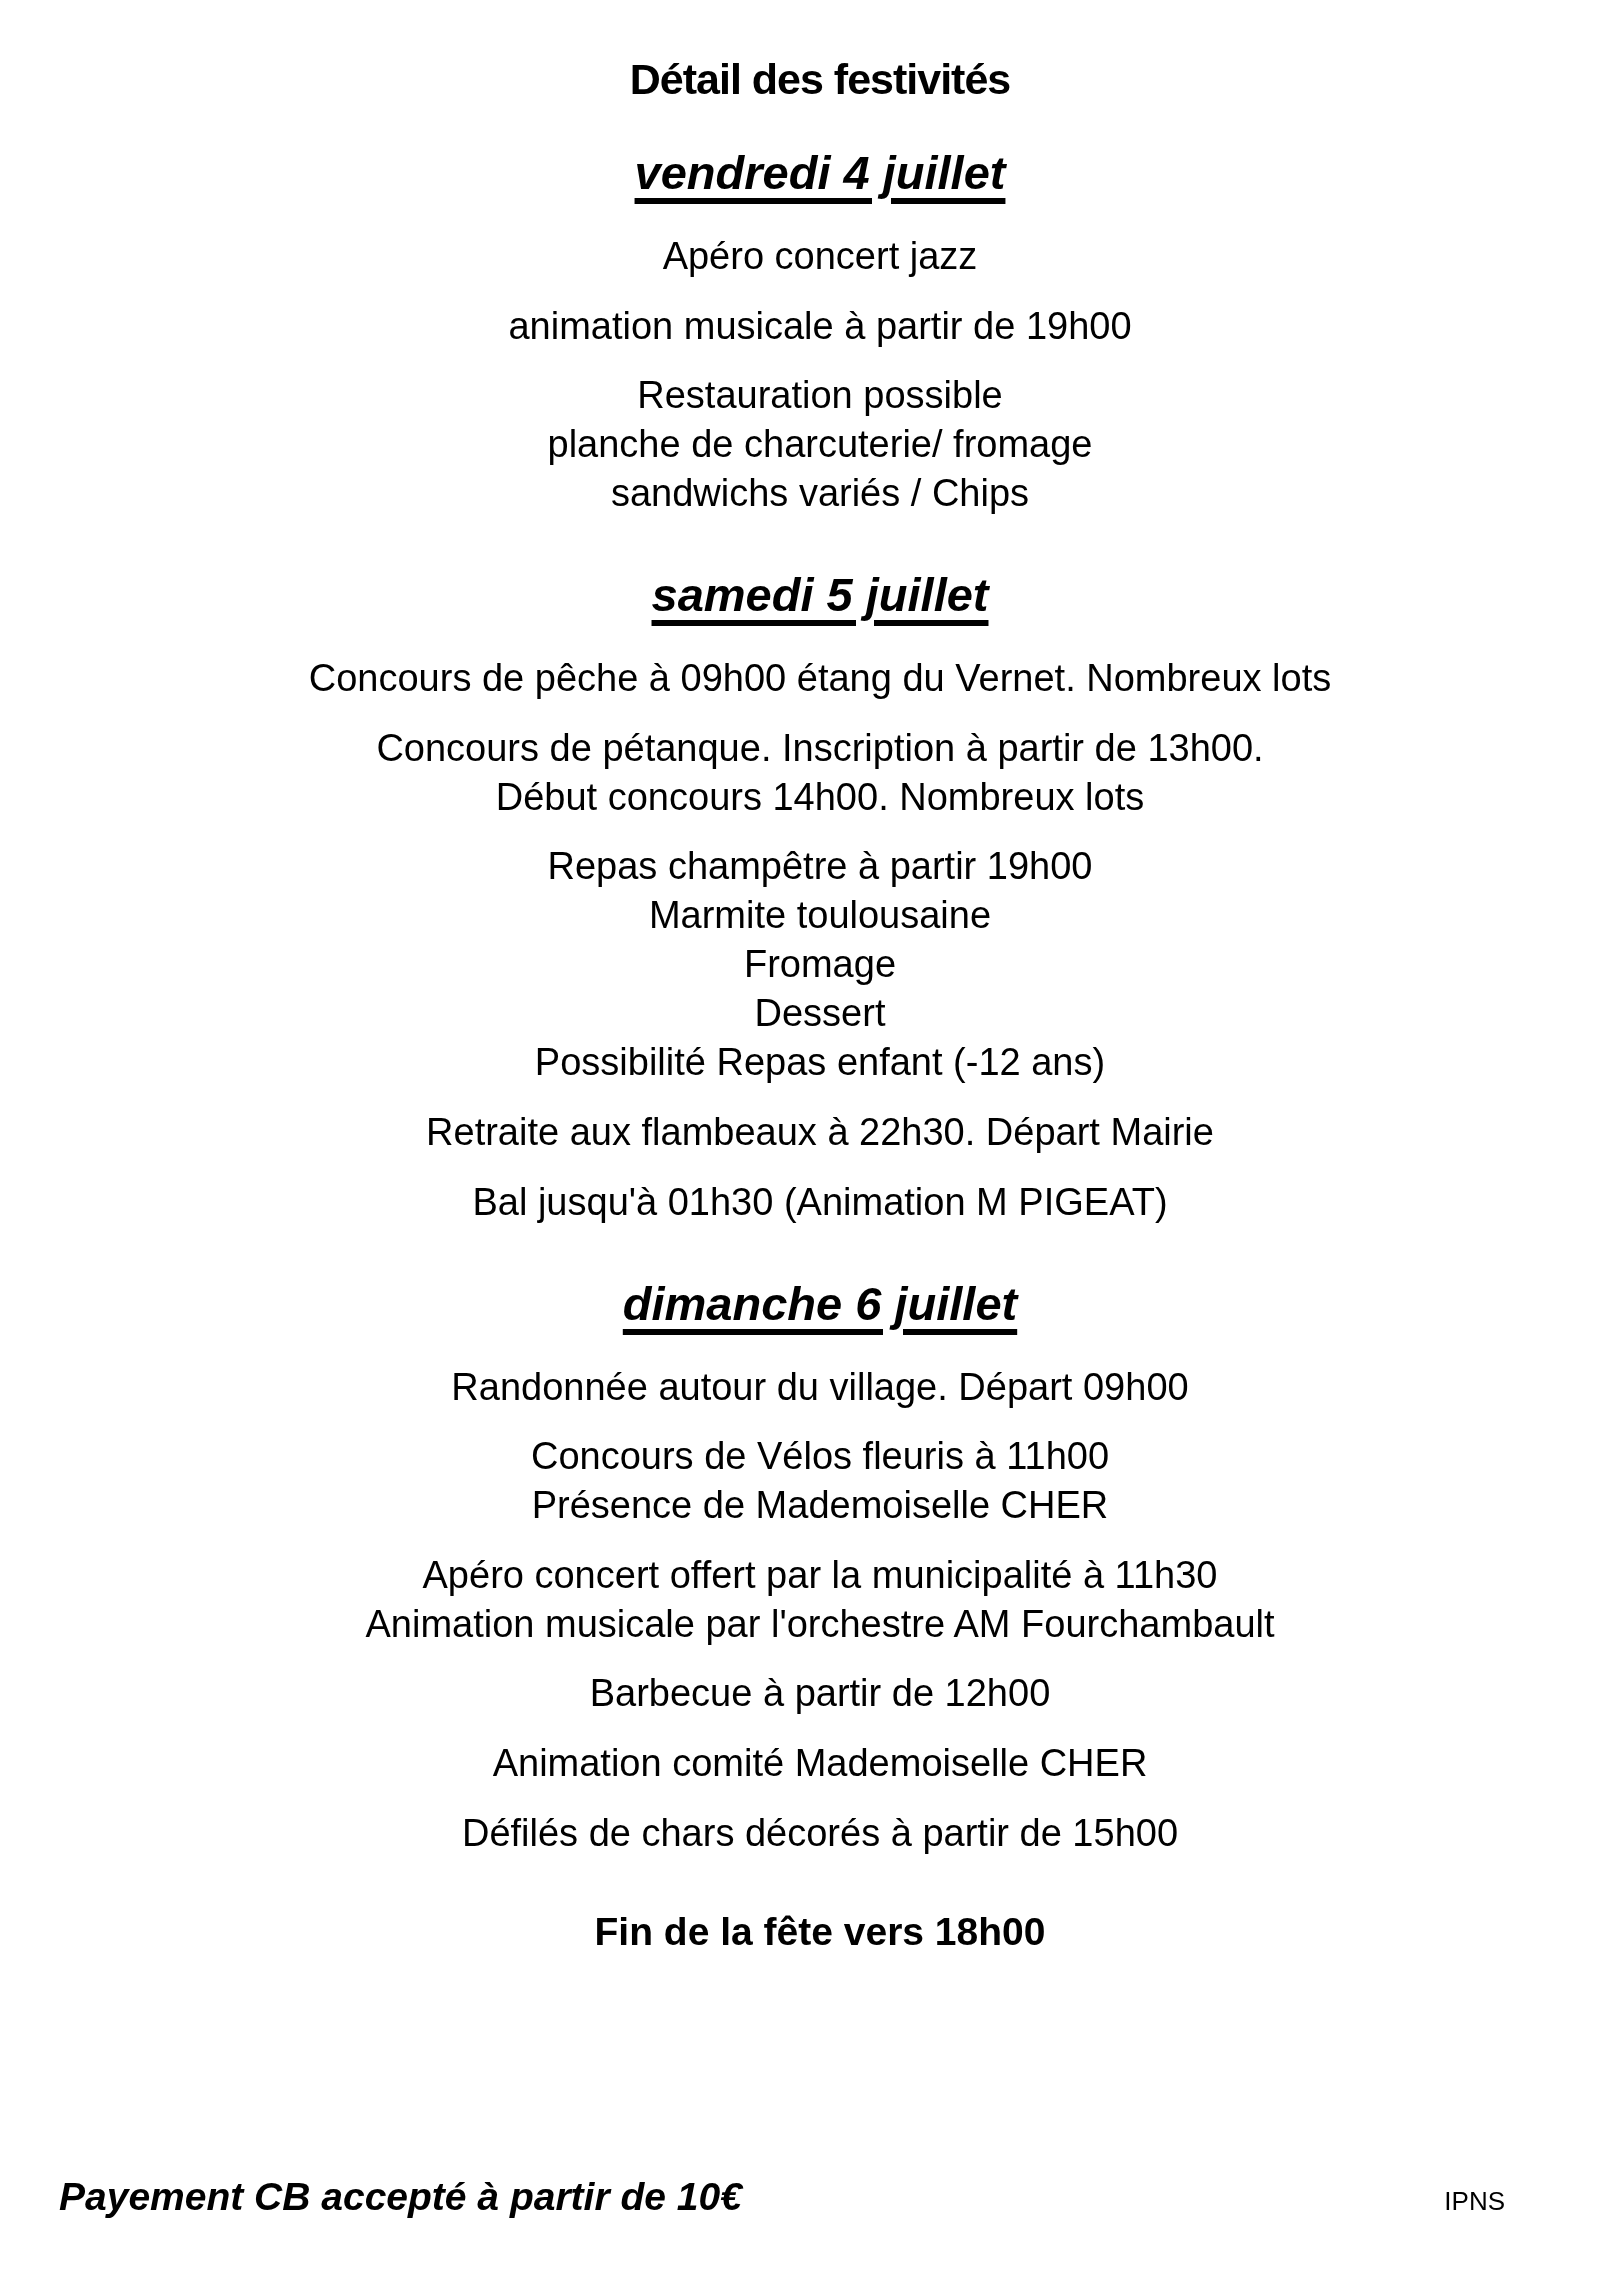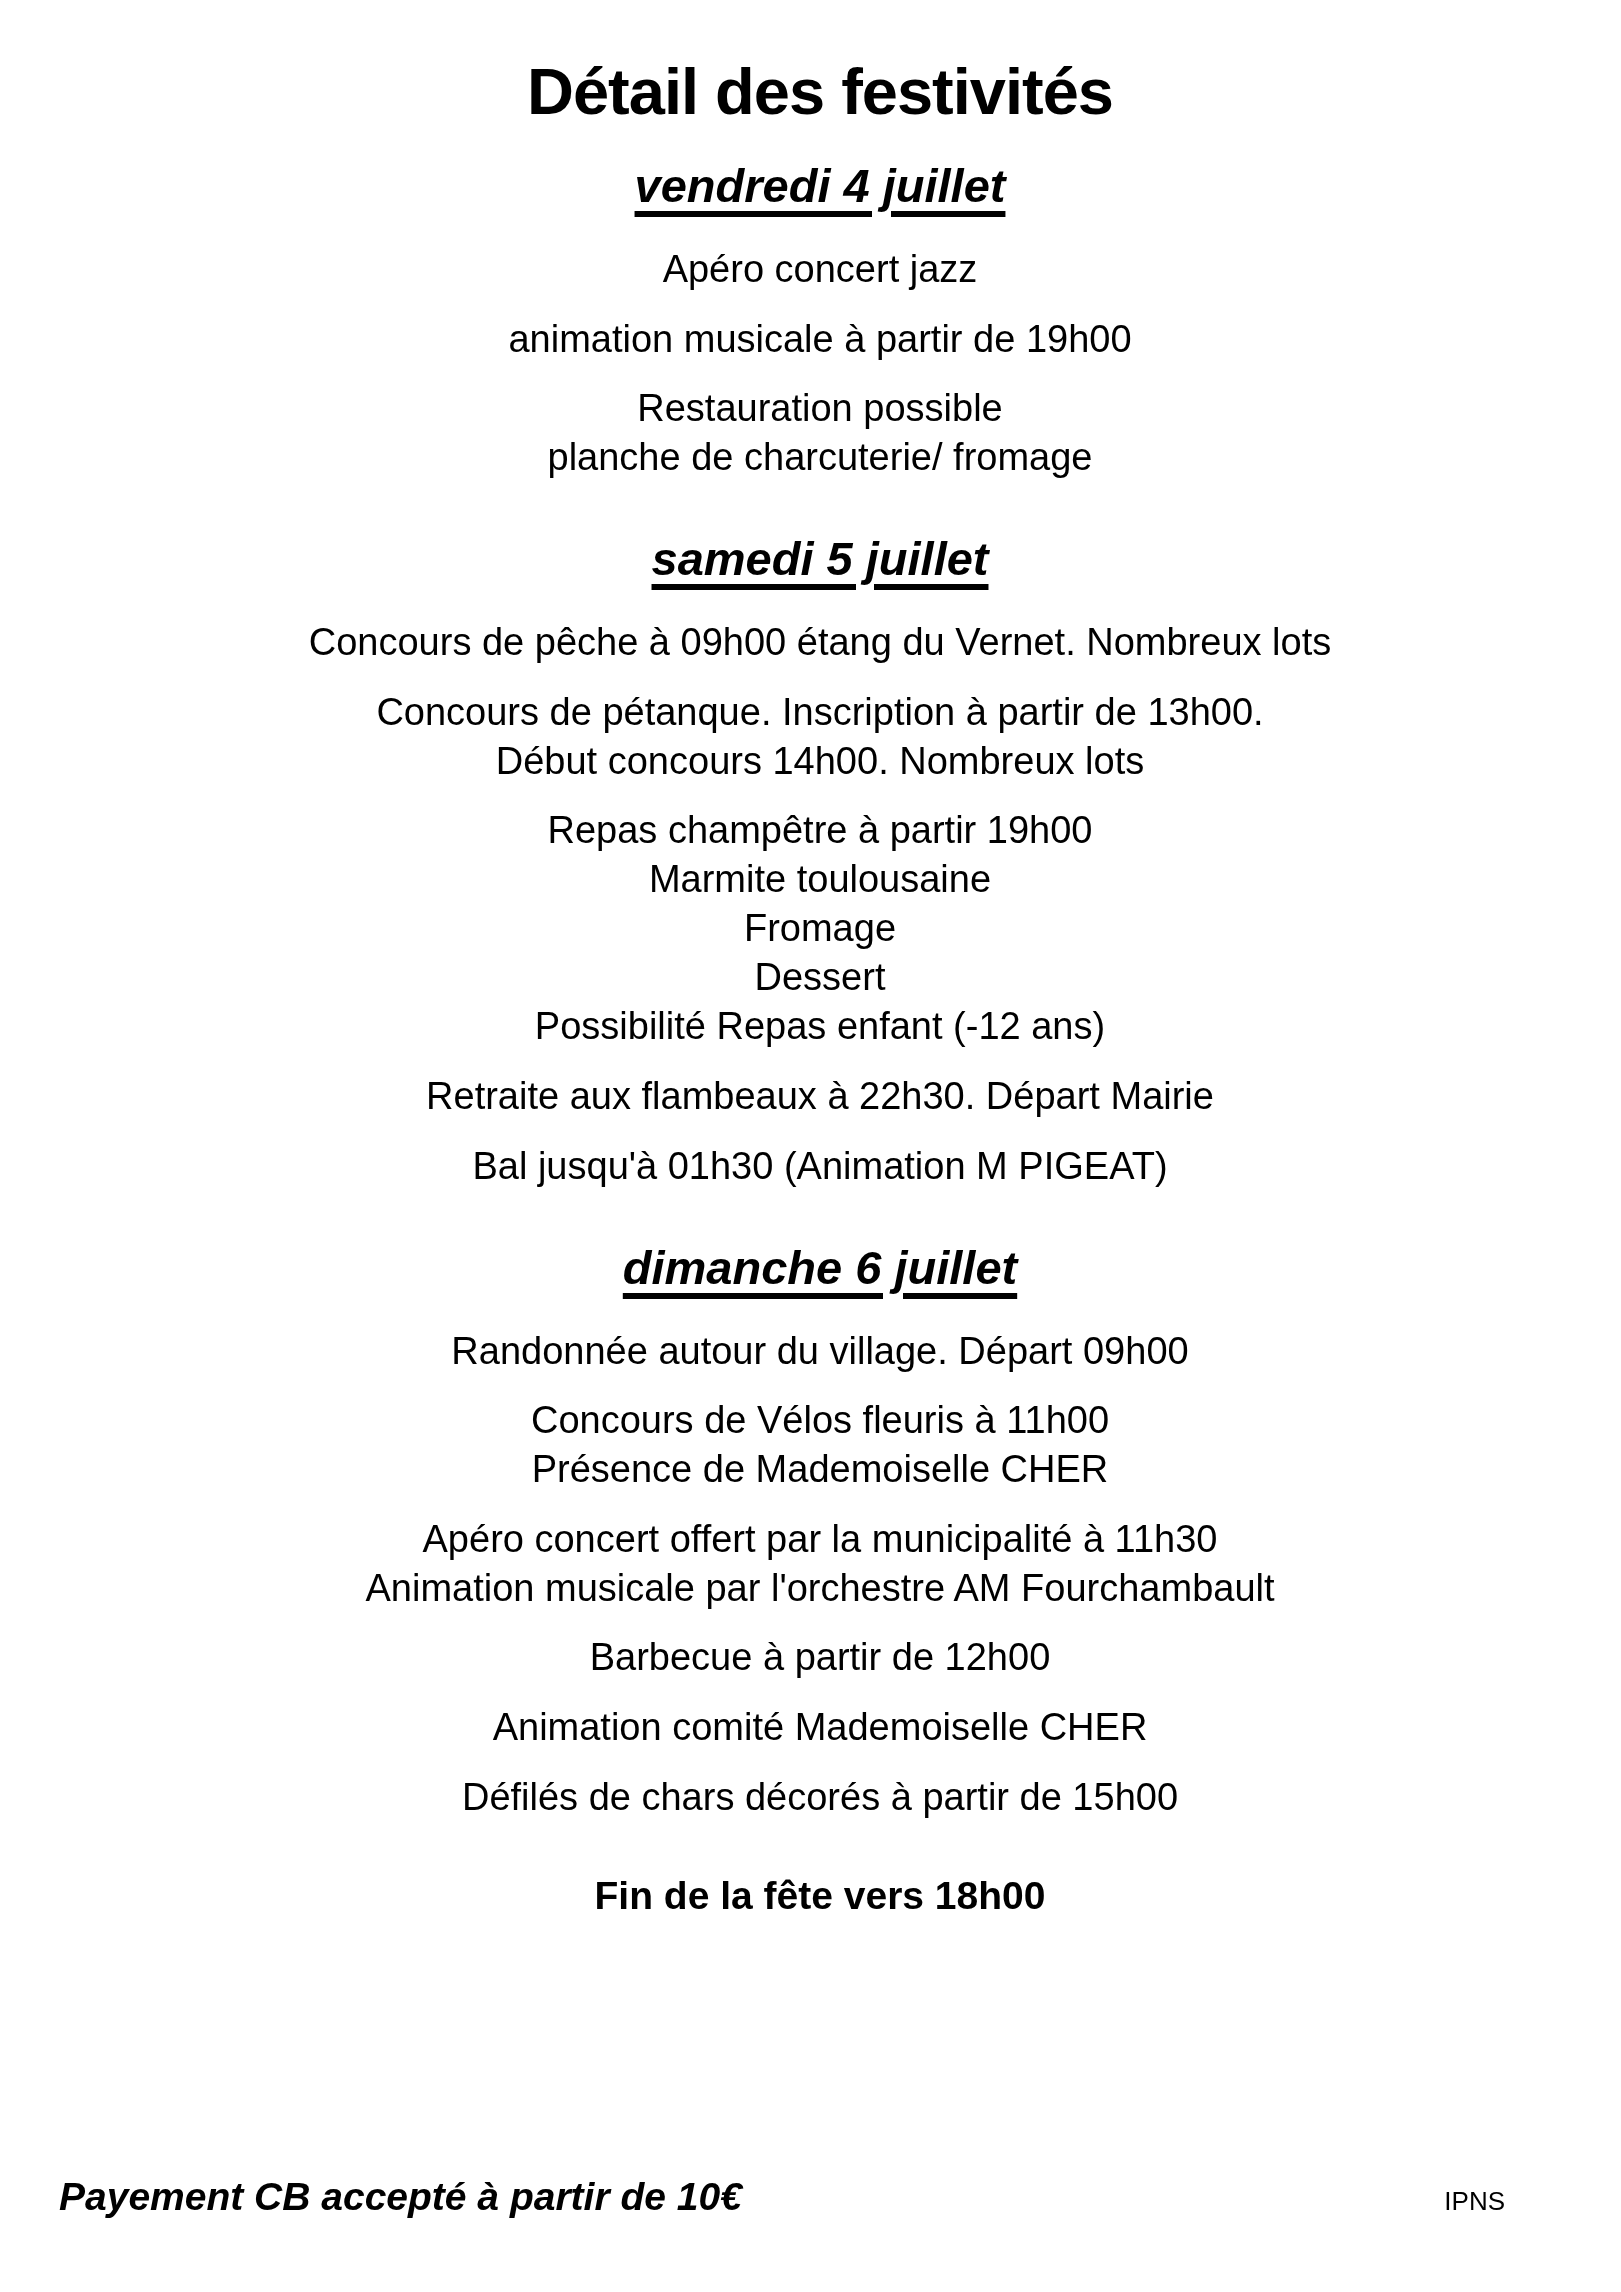--- a/index.html
+++ b/index.html
@@ -16,22 +16,22 @@
     color: #000000;
     font-family: "Liberation Sans", "DejaVu Sans", sans-serif;
     overflow: hidden;
   }
   .content {
     text-align: center;
     padding: 0 69px 0 88px; 
   }
   .doc-title {
     margin: 0;
-    padding-top: 55px;
-    font-size: 65px;
+    padding-top: 42px;
+    font-size: 43px;
     line-height: 74px;
     font-weight: 700;
     letter-spacing: -1px;
   }
   .day-section { margin: 16px; }
   .day-heading {
     margin: 49px 0 32px 0;
     font-size: 47px;
     line-height: 55px;
     font-weight: 700;
@@ -79,21 +79,21 @@
 
 <div class="page">
   <div class="content">
     <h1 class="doc-title">Détail des festivités</h1>
 
     <div>
         <section class="day-section">
           <h2 class="day-heading">vendredi 4 juillet</h2>
           <p class="para"><span>Apéro concert jazz</span></p>
           <p class="para"><span>animation musicale à partir de 19h00</span></p>
-          <p class="para"><span>Restauration possible</span><br><span>planche de charcuterie/ fromage</span><br></p>
+          <p class="para"><span>Restauration possible</span><br><span>planche de charcuterie/ fromage</span><br><span>sandwichs variés / Chips</span></p>
         </section>
         <section class="day-section">
           <h2 class="day-heading">samedi 5 juillet</h2>
           <p class="para"><span>Concours de pêche à 09h00 étang du Vernet. Nombreux lots</span></p>
           <p class="para"><span>Concours de pétanque. Inscription à partir de 13h00.</span><br><span>Début concours 14h00. Nombreux lots</span></p>
           <p class="para"><span>Repas champêtre à partir 19h00</span><br><span>Marmite toulousaine</span><br><span>Fromage</span><br><span>Dessert</span><br><span>Possibilité Repas enfant (-12 ans)</span></p>
           <p class="para"><span>Retraite aux flambeaux à 22h30. Départ Mairie</span><br></p>
           <p class="para"><span>Bal jusqu'à 01h30 (Animation M PIGEAT)</span></p>
         </section>
         <section class="day-section">

